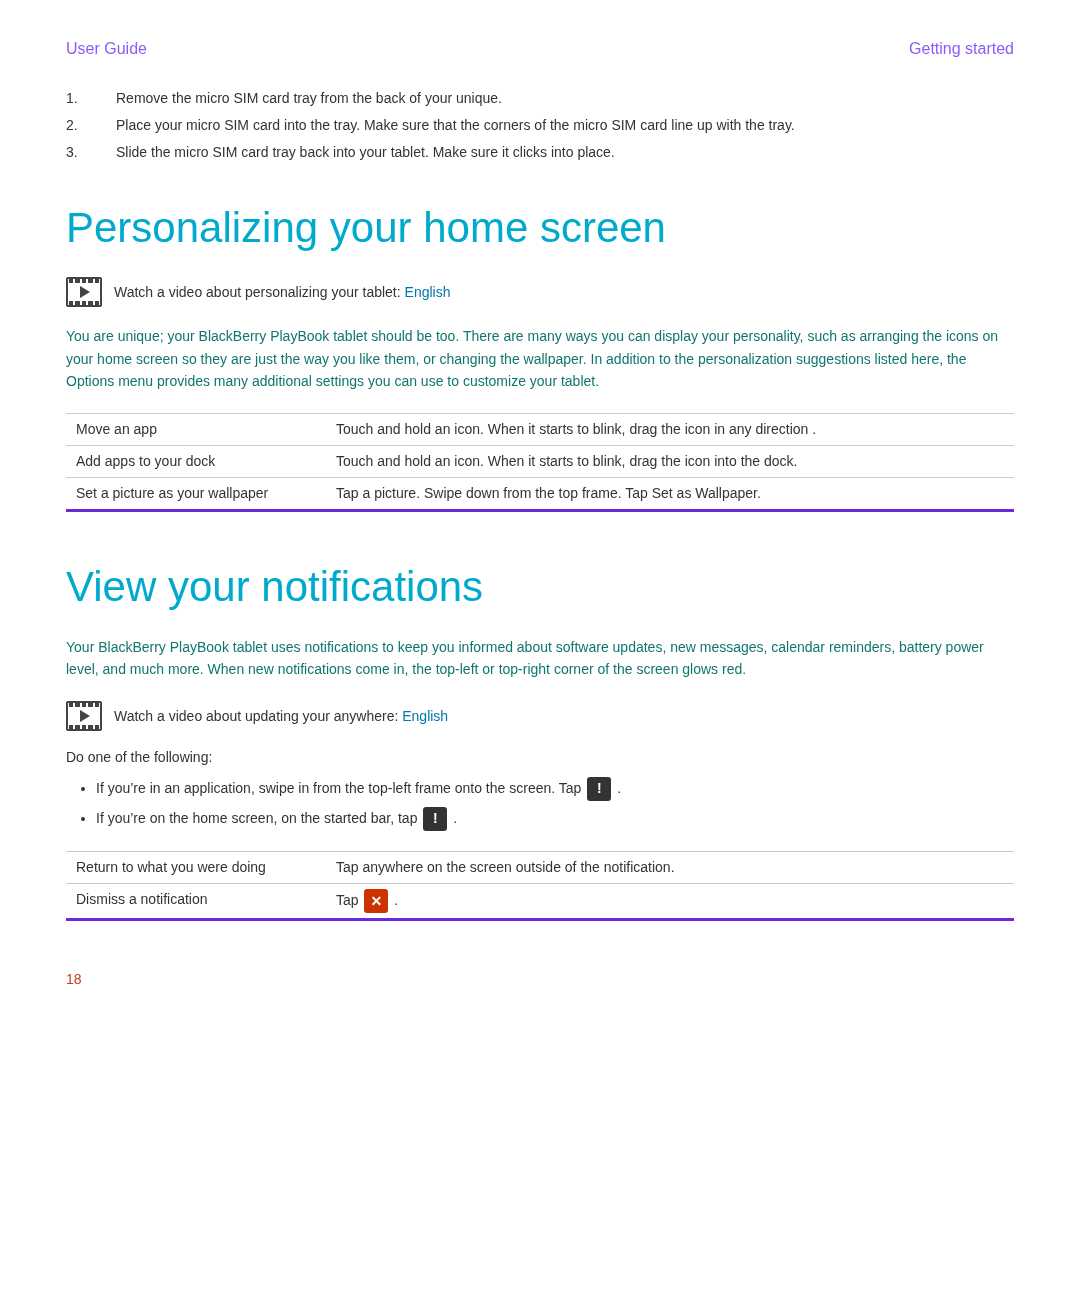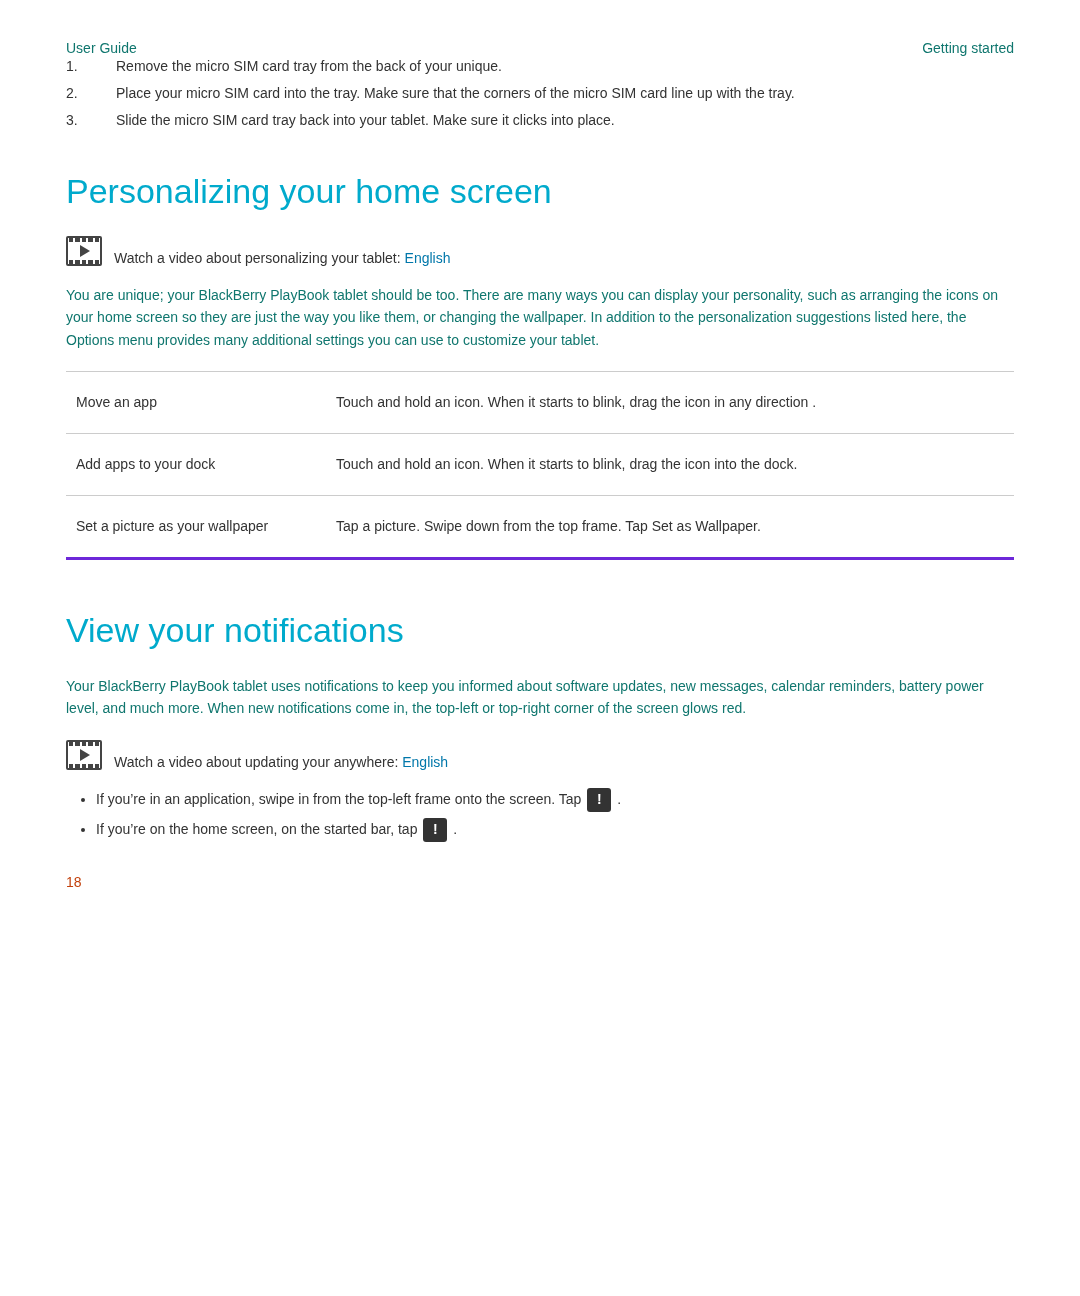--- a/index.html
+++ b/index.html
@@ -14,22 +14,23 @@
       color: #333;
       background: #fff;
       width: 1080px;
       min-height: 1296px;
       padding: 40px 66px 60px 66px;
     }
 
     .header {
       display: flex;
       justify-content: space-between;
-      font-size: 14px;
-      color: #0f766e;
+      margin-bottom: 30px;
+      font-size: 16px;
+      color: #8b5cf6;
     }
 
     .numbered-list {
       margin-bottom: 40px;
       padding-left: 0;
       list-style: none;
     }
 
     .numbered-list li {
       display: flex;
@@ -37,30 +38,30 @@
       font-size: 14px;
       line-height: 1.5;
     }
 
     .numbered-list li .num {
       min-width: 50px;
       font-size: 14px;
     }
 
     .section-title {
-      font-size: 34px;
+      font-size: 42px;
       font-weight: 300;
       color: #00aacc;
       margin-bottom: 24px;
       line-height: 1.2;
     }
 
     .video-row {
       display: flex;
-      align-items: flex-end;
+      align-items: center;
       margin-bottom: 18px;
     }
 
     .video-text {
       font-size: 14px;
       color: #333;
     }
 
     .video-link {
       color: #0077aa;
@@ -82,21 +83,21 @@
 
     .info-table tr {
       border-top: 1px solid #ccc;
     }
 
     .info-table tr:last-child {
       border-bottom: 3px solid #6d28d9;
     }
 
     .info-table td {
-      padding: 20px 10px;
+      padding: 5px 10px;
       font-size: 14px;
       vertical-align: top;
       line-height: 1.5;
     }
 
     .info-table td:first-child {
       width: 260px;
       color: #333;
     }
 
@@ -299,29 +300,46 @@
         <div class="film-cell"></div>
         <div class="film-cell"></div>
         <div class="film-cell"></div>
       </div>
     </div>
     <span class="video-text">
       <span>Watch a video about updating your anywhere: </span><a class="video-link">English</a>
     </span>
   </div>
 
+  <p class="do-one-text">Do one of the following:</p>
 
   <ul class="bullet-list">
     <li>
       <span>If you’re in an application, swipe in from the top-left frame onto the screen. Tap</span>
       <span class="notification-icon">!</span>
       <span> .</span>
     </li>
     <li>
       <span>If you’re on the home screen, on the started bar, tap</span>
       <span class="notification-icon">!</span>
       <span> .</span>
     </li>
   </ul>
 
+  <table class="info-table">
+    <tbody>
+        <tr>
+      <td>Return to what you were doing</td>
+      <td>Tap anywhere on the screen outside of the notification.</td>
+    </tr>
+    <tr>
+      <td>Dismiss a notification</td>
+      <td>
+        <span>Tap</span>
+        <span class="x-icon">✕</span>
+        <span> .</span>
+      </td>
+    </tr>
+  </tbody>
+    </table>
 </div>
 
 <div class="page-number">18</div>
 
 </body></html>

